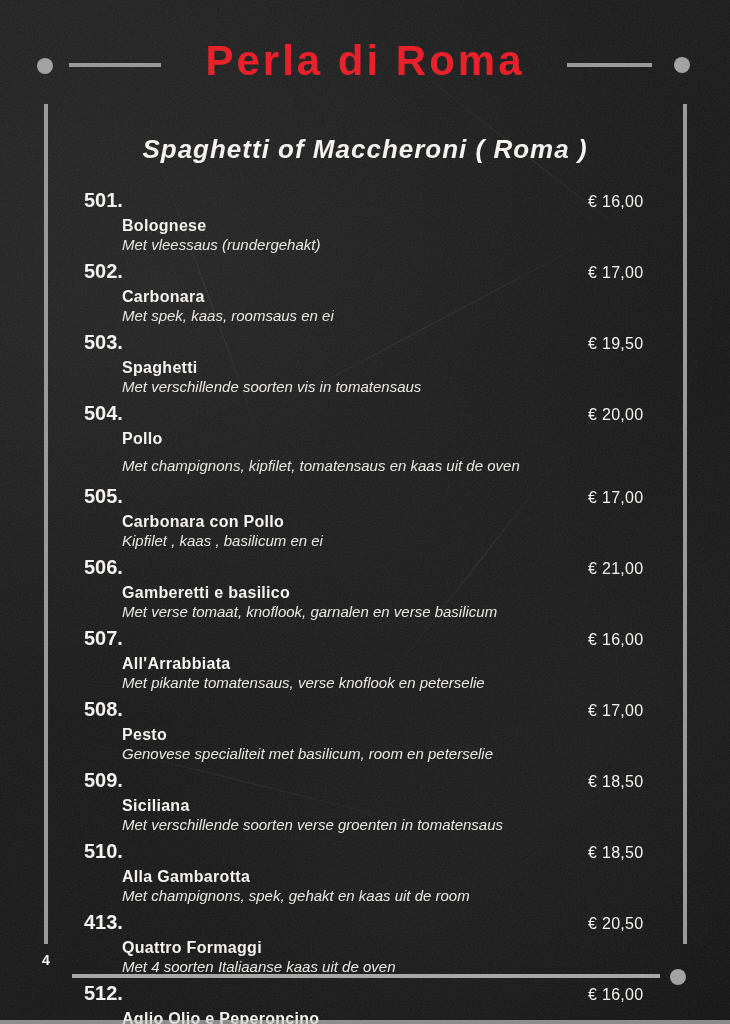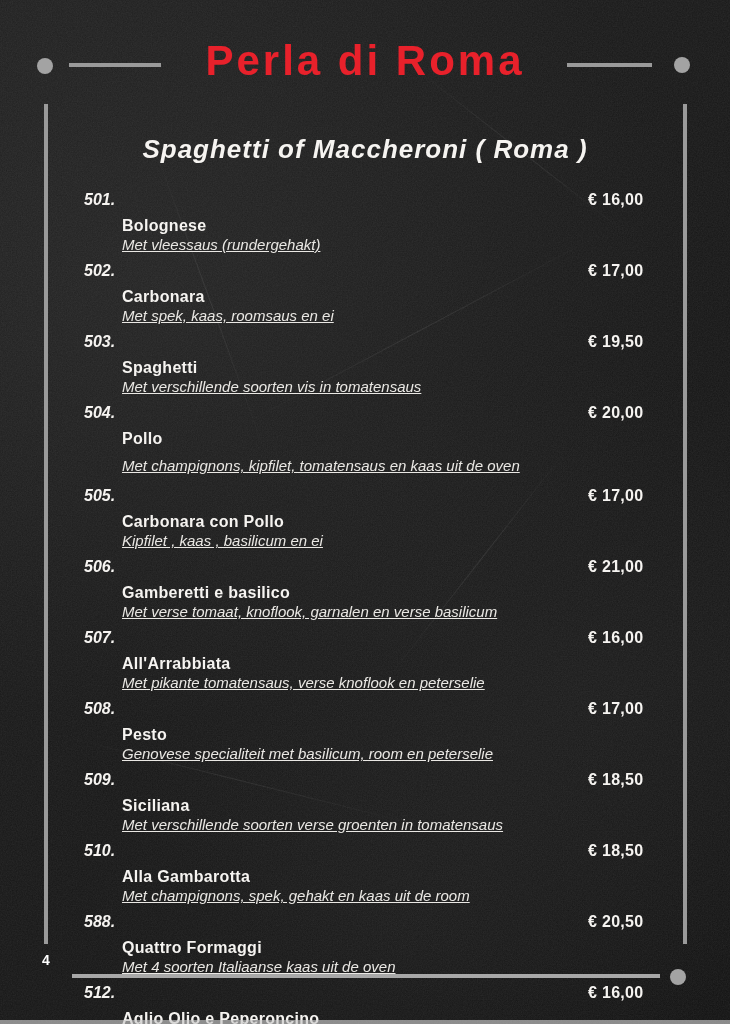--- a/index.html
+++ b/index.html
@@ -40,24 +40,24 @@
   }
   .section-title{
     position:absolute;left:0;right:0;top:134px;text-align:center;
     color:#f6f4f1;font-size:26px;font-weight:800;font-style:italic;letter-spacing:1px;
   }
 
   .menu-list{position:absolute;left:84px;top:191px;width:600px;}
   .item{margin-bottom:8px;}
   .item-row{display:flex;align-items:baseline;}
   .item-left{width:504px;display:flex;flex:none;}
-  .item-num{width:38px;flex:none;font-weight:bold;font-size:16px;line-height:18px;font-style:italic;}
+  .item-num{width:38px;flex:none;font-weight:bold;font-size:20px;line-height:18px;}
   .item-name{font-weight:bold;font-size:16px;line-height:18px;letter-spacing:0.3px;margin-top:26px;}
-  .item-price{font-weight:bold;font-size:16px;line-height:18px;white-space:nowrap;letter-spacing:0.3px;}
-  .item-desc{margin-left:38px;margin-top:1px;font-style:italic;font-size:15px;line-height:18px;color:#eae8e4;text-decoration:underline;}
+  .item-price{font-weight:normal;font-size:16px;line-height:18px;white-space:nowrap;letter-spacing:0.3px;}
+  .item-desc{margin-left:38px;margin-top:1px;font-style:italic;font-size:15px;line-height:18px;color:#eae8e4;}
   .item.gap-lg .item-desc{margin-top:9px;}
   .item.gap-lg{margin-bottom:12px;}
 
   .page-num{position:absolute;left:42px;top:952px;font-size:14px;font-weight:bold;color:#ffffff;}
 </style>
 </head>
 <body>
 
 <div class="page">
 
@@ -191,21 +191,21 @@
           <span class="item-name">Alla Gambarotta</span>
         </div>
         <span class="item-price">€ 18,50</span>
       </div>
       <div class="item-desc">Met champignons, spek, gehakt en kaas uit de room</div>
     </div>
 
     <div class="item">
       <div class="item-row">
         <div class="item-left">
-          <span class="item-num">588.</span>
+          <span class="item-num">413.</span>
           <span class="item-name">Quattro Formaggi</span>
         </div>
         <span class="item-price">€ 20,50</span>
       </div>
       <div class="item-desc">Met 4 soorten Italiaanse kaas uit de oven</div>
     </div>
 
     <div class="item">
       <div class="item-row">
         <div class="item-left">

